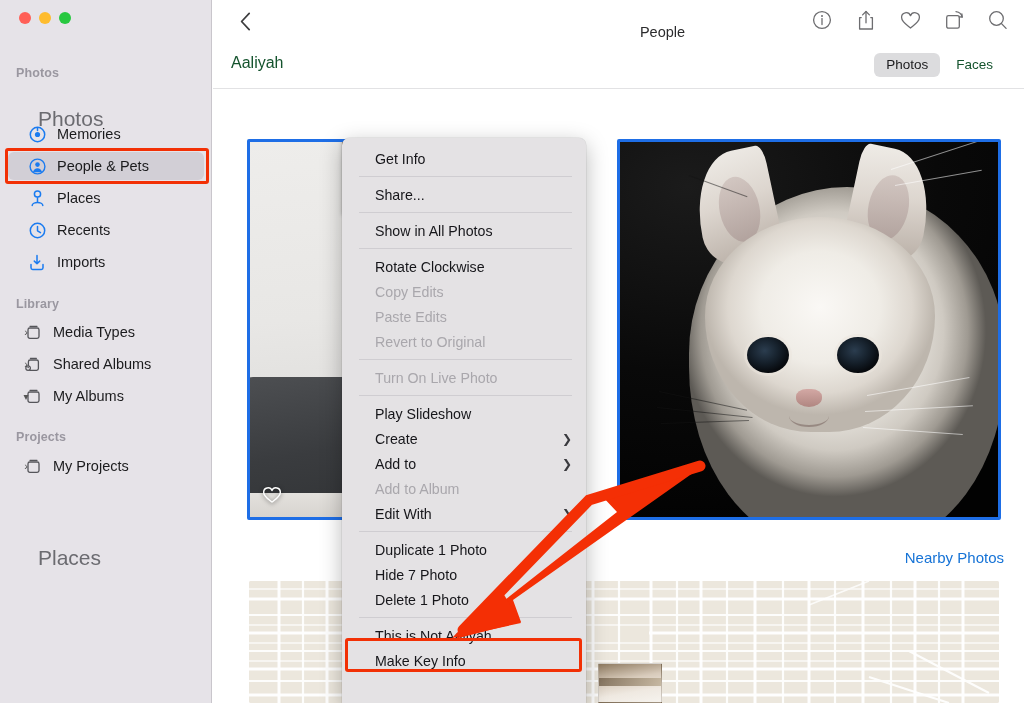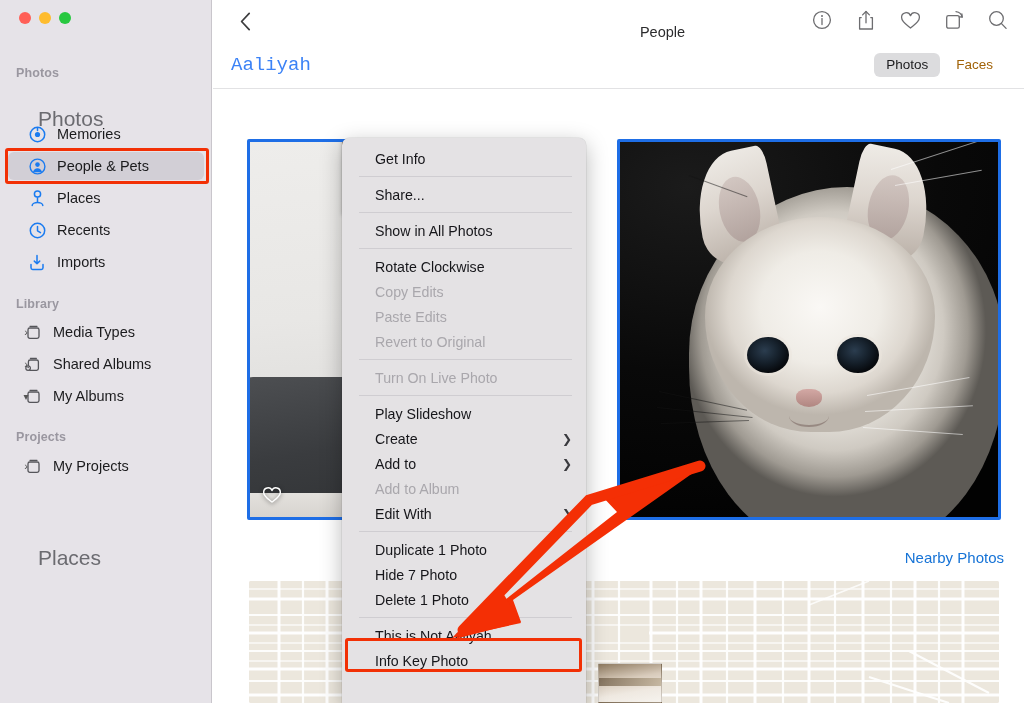--- a/index.html
+++ b/index.html
@@ -97,29 +97,29 @@
   .tb-ico { width: 22px; height: 22px; display: flex; align-items: center; justify-content: center; }
 
   #subbar {
     position: absolute; left: 0; top: 43px;
     width: 811px; height: 46px;
     background: #ffffff;
     border-bottom: 1px solid #e2e2e4;
   }
   #person-name {
     position: absolute; left: 18px; top: 11px;
-    font-size: 19px; color: #3b82f6; font-weight: 400; font-family: Liberation Mono, monospace;
+    font-size: 16px; color: #14532d; font-weight: 400;
   }
   #seg {
     position: absolute; right: 19px; top: 10px;
     display: flex; align-items: center; gap: 4px;
   }
   .seg-btn {
     padding: 4px 12px 5px; border-radius: 6px;
-    font-size: 13.5px; color: #a16207;
+    font-size: 13.5px; color: #14532d;
   }
   .seg-btn.active { background: #dcdcde; color: #1b1b1d; }
 
   
   .sec-title {
     position: absolute;
     font-size: 21px; color: #6b6b70; font-weight: 400;
   }
   #photos-title { left: 38px; top: 107px; }
   #places-title { left: 38px; top: 546px; }
@@ -657,21 +657,21 @@
       </div>
     <div class="mi">
       <span>Delete 1 Photo</span>
       </div>
     <div class="msep"></div>
 
     <div class="mi">
       <span>This is Not Aaliyah</span>
       </div>
     <div class="mi">
-      <span>Info Key Photo</span>
+      <span>Make Key Info</span>
       </div>
   </div>
 
   <div class="redbox" style="left:5px;top:148px;width:204px;height:36px"></div>
   <div class="redbox" style="left:345px;top:638px;width:237px;height:34px"></div>
 
   <svg id="arrow-layer" viewBox="0 0 1024 703">
     <path d="M703 462 L601 495 L617 512 L455 639 L521 622 L513 600 L700 468 Z" fill="#f42f05"></path>
     <path d="M700 466 L589 500 L463 630" stroke="#f42f05" stroke-width="11" stroke-linecap="round" fill="none"></path>
     <path d="M500 588 L452 638 L521 623 Z" fill="#f42f05"></path>

